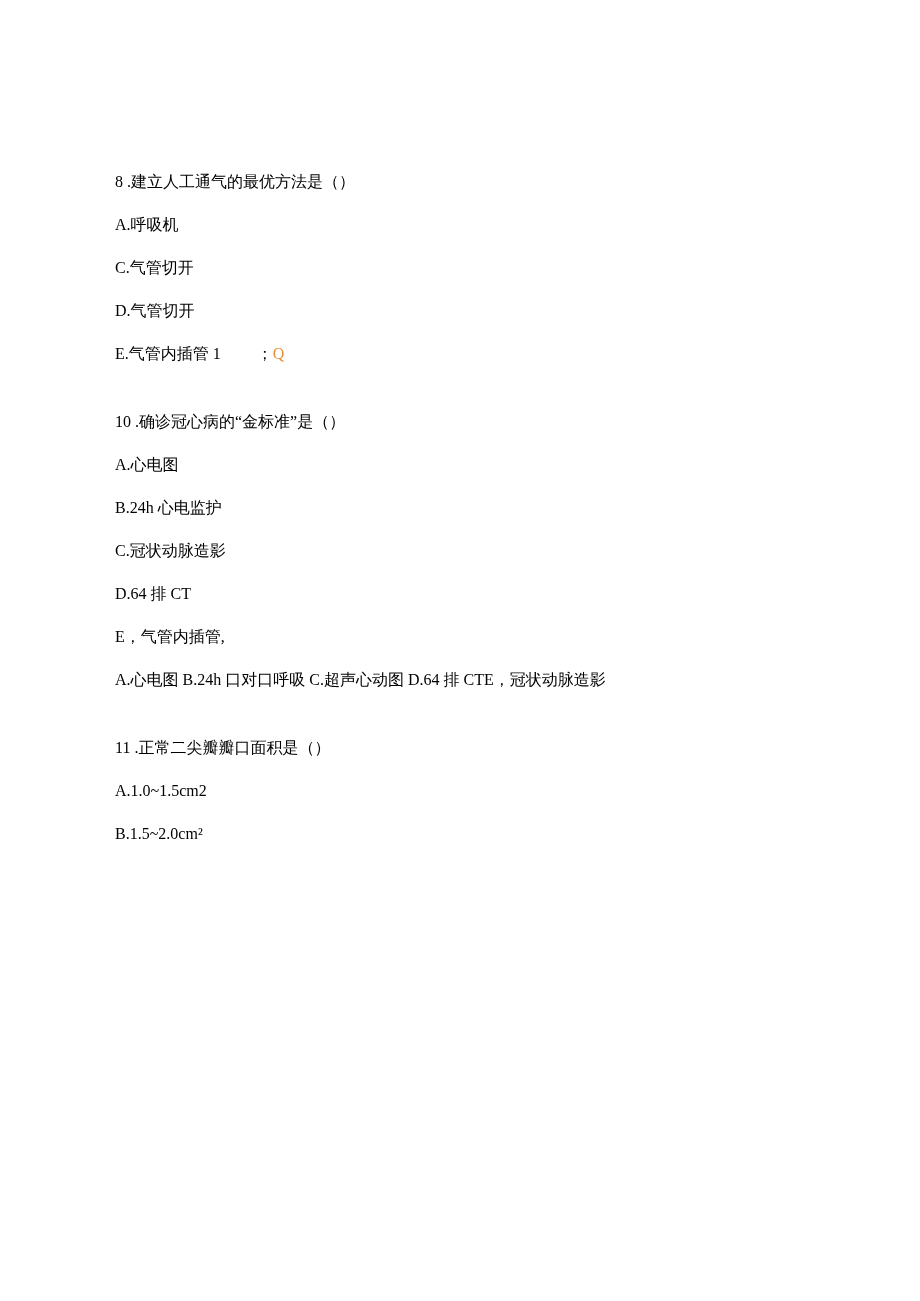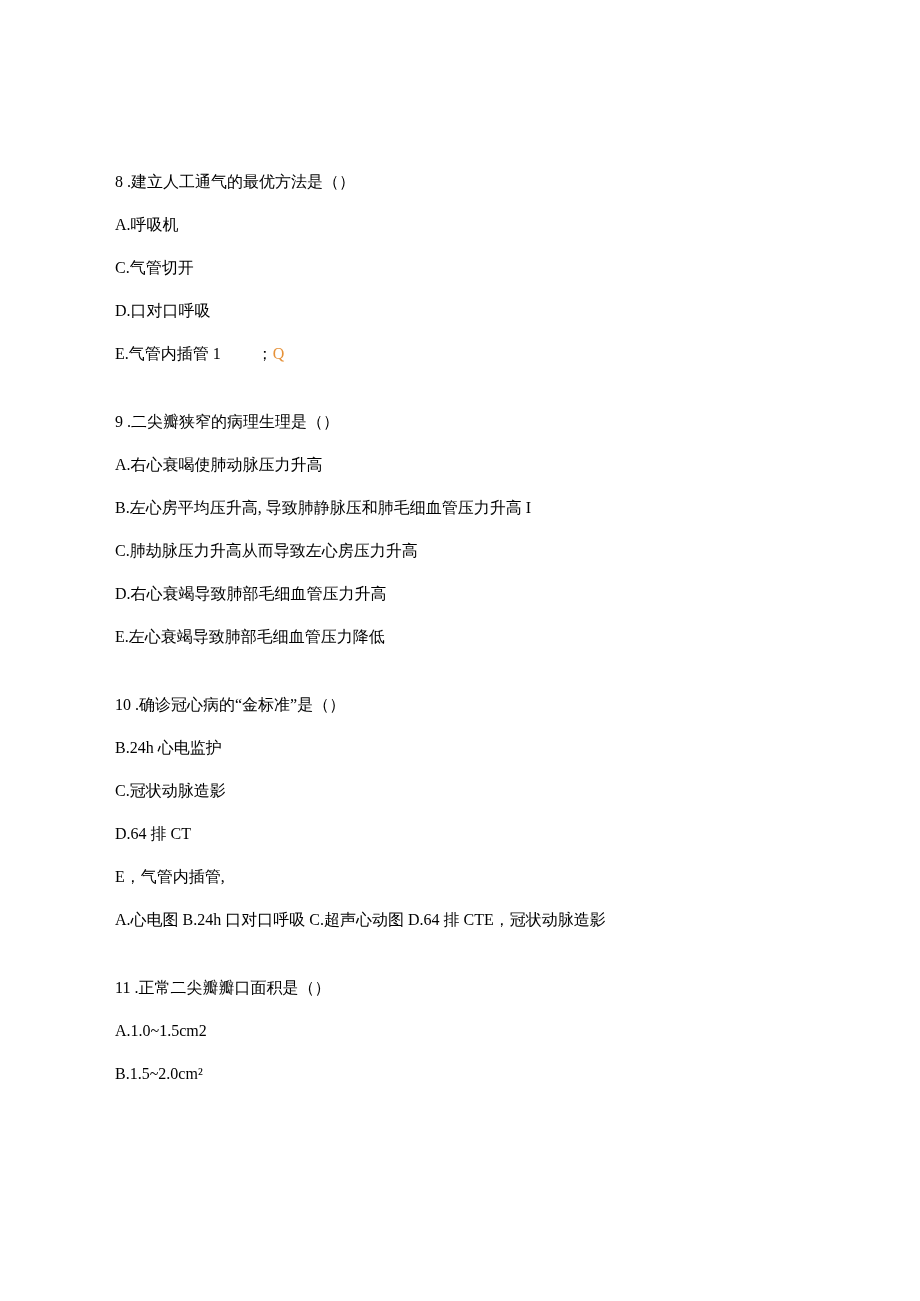--- a/index.html
+++ b/index.html
@@ -44,40 +44,33 @@
 </style>
 </head>
 <body>
 
 <div class="page">
 
   <div class="q-block">
     <div class="q-line">8   .建立人工通气的最优方法是（）</div>
     <div class="opt-line">A.呼吸机</div>
     <div class="opt-line">C.气管切开</div>
-    <div class="opt-line">D.口对口呼吸</div>
+    <div class="opt-line">D.气管切开</div>
     <div class="opt-line e-line-special">
       <span>E.气管内插管 1</span>
       <span class="e-gap"></span>
       <span>；</span>
       <span class="orange">Q</span>
     </div>
   </div>
 
-  <div class="q-block">
-    <div class="q-line">9   .二尖瓣狭窄的病理生理是（）</div>
-    <div class="opt-line">A.右心衰喝使肺动脉压力升高</div>
-    <div class="opt-line">B.左心房平均压升高, 导致肺静脉压和肺毛细血管压力升高 I</div>
-    <div class="opt-line">C.肺劫脉压力升高从而导致左心房压力升高</div>
-    <div class="opt-line">D.右心衰竭导致肺部毛细血管压力升高</div>
-    <div class="opt-line">E.左心衰竭导致肺部毛细血管压力降低</div>
-  </div>
 
   <div class="q-block">
     <div class="q-line">10   .确诊冠心病的“金标准”是（）</div>
+    <div class="opt-line">A.心电图</div>
     <div class="opt-line">B.24h 心电监护</div>
     <div class="opt-line">C.冠状动脉造影</div>
     <div class="opt-line">D.64 排 CT</div>
     <div class="opt-line">E，气管内插管,</div>
     <div class="opt-line">A.心电图 B.24h 口对口呼吸 C.超声心动图 D.64 排 CTE，冠状动脉造影</div>
   </div>
 
   <div class="q-block">
     <div class="q-line">11   .正常二尖瓣瓣口面积是（）</div>
     <div class="opt-line">A.1.0~1.5cm2</div>

